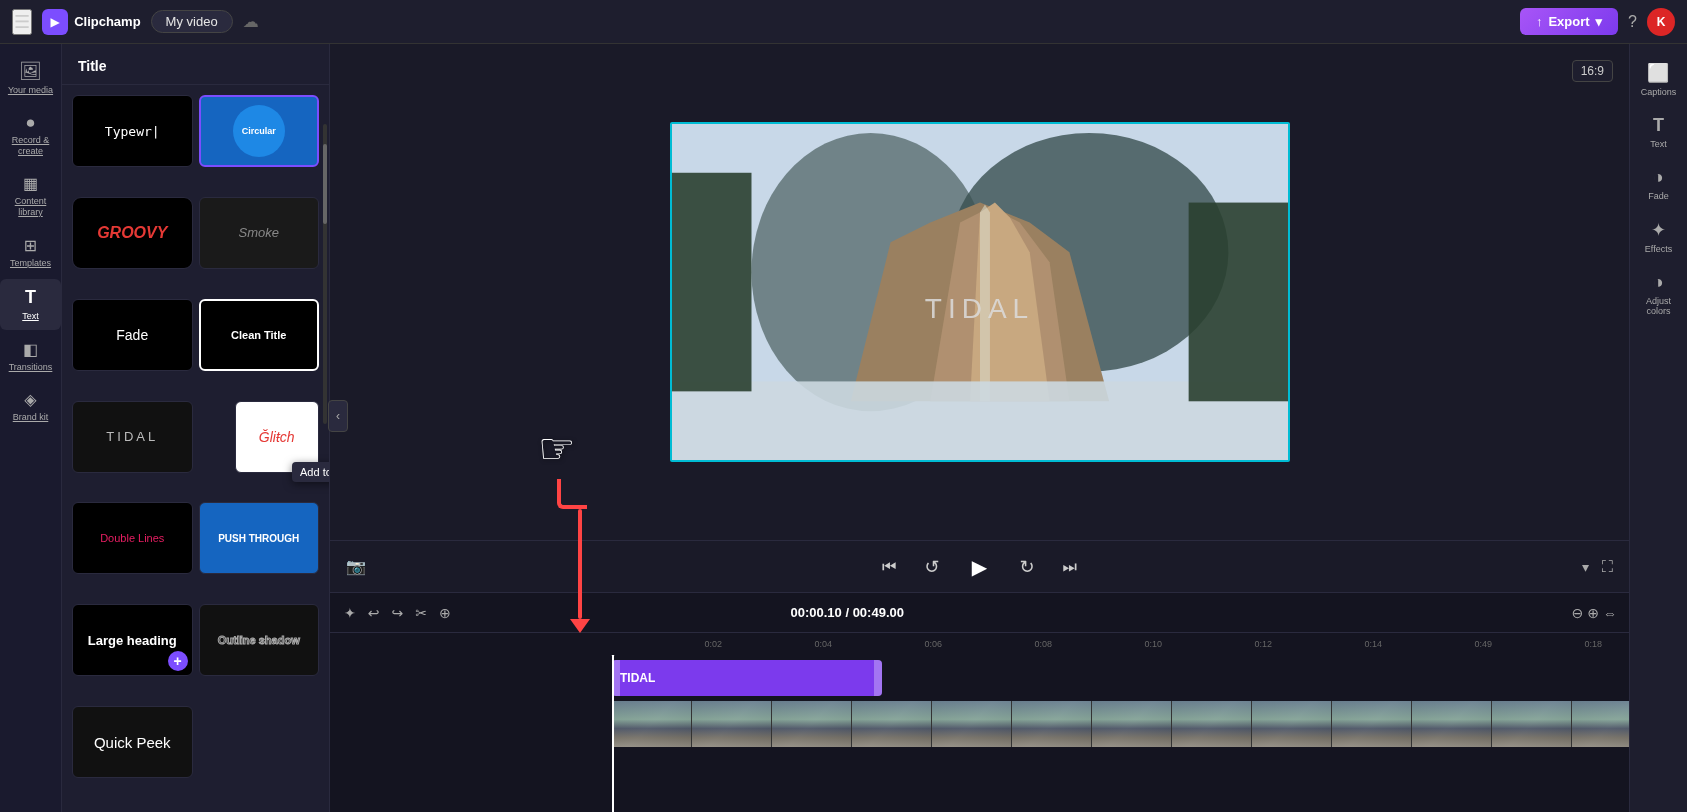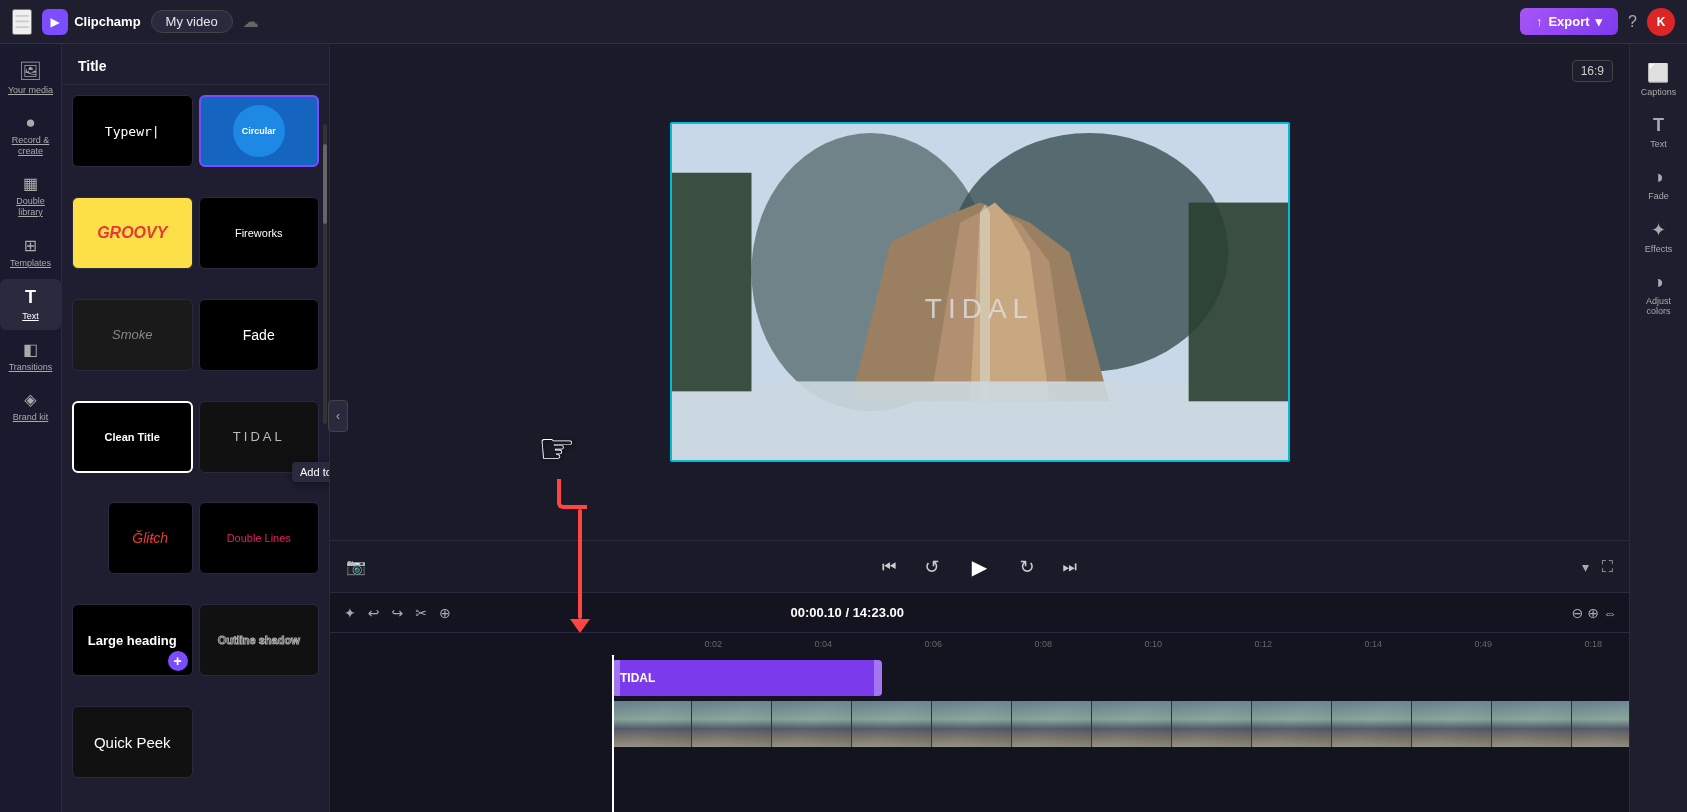--- a/index.html
+++ b/index.html
@@ -146,27 +146,27 @@
     
     .card-typewriter { background: #000; color: #fff; font-size: 13px; font-family: monospace; }
     .card-circular { background: #1565c0; border-radius: 6px; }
     .card-circular-inner {
       width: 52px; height: 52px;
       background: #1e88e5;
       border-radius: 50%;
       display: flex; align-items: center; justify-content: center;
       font-size: 11px; color: #fff; font-weight: 700;
     }
-    .card-groovy { background: #fde047; color: #e53935; font-size: 16px; font-weight: 900; font-style: italic; }
+    .card-groovy { background: #000000; color: #e53935; font-size: 16px; font-weight: 900; font-style: italic; border-radius: 9px; }
     .card-fireworks { background: #000; color: #fff; font-size: 11px; }
     .card-smoke { background: #1a1a1a; color: #aaa; font-size: 13px; font-style: italic; }
     .card-fade { background: #000; color: #fff; font-size: 14px; }
     .card-cleantitle { background: #000; border: 2px solid #fff; color: #fff; font-size: 11px; font-weight: 700; }
     .card-tidal { background: #111; color: #ccc; font-size: 14px; letter-spacing: 3px; }
-    .card-glitch { background: #000000; color: #e53935; font-size: 13px; font-style: italic; margin-left: 36px; }
+    .card-glitch { background: #ffffff; color: #e53935; font-size: 13px; font-style: italic; margin-left: 36px; }
     .card-doublelines { background: #000; color: #e91e63; font-size: 11px; }
     .card-pushthrough { background: #1565c0; color: #fff; font-size: 10px; font-weight: 700; }
     .card-largeheading { background: #000; color: #fff; font-size: 13px; font-weight: 700; }
     .card-outlineshadow { background: #111; color: transparent; font-size: 11px; font-weight: 700; -webkit-text-stroke: 1px #fff; }
     .card-quickpeek { background: #111; color: #fff; font-size: 11px; }
 
     .add-badge {
       position: absolute;
       bottom: 4px; right: 4px;
       width: 20px; height: 20px;
@@ -520,21 +520,21 @@
     <div class="sidebar-item">
       <div class="sidebar-item-icon">🖼</div>
       <div class="sidebar-item-label">Your media</div>
     </div>
     <div class="sidebar-item">
       <div class="sidebar-item-icon" style="font-size:16px;">⏺</div>
       <div class="sidebar-item-label">Record &amp; create</div>
     </div>
     <div class="sidebar-item">
       <div class="sidebar-item-icon" style="font-size:16px;">▦</div>
-      <div class="sidebar-item-label">Double library</div>
+      <div class="sidebar-item-label">Content library</div>
     </div>
     <div class="sidebar-item">
       <div class="sidebar-item-icon" style="font-size:16px;">⊞</div>
       <div class="sidebar-item-label">Templates</div>
     </div>
     <div class="sidebar-item active">
       <div class="sidebar-item-icon" style="font-size:18px;font-weight:700;color:#fff;">T</div>
       <div class="sidebar-item-label" style="color:#fff;">Text</div>
     </div>
     <div class="sidebar-item">
@@ -558,23 +558,20 @@
       <div class="template-card card-circular active-card">
         <div class="card-circular-inner">
           <span style="font-size:9px;font-weight:700;">Circular</span>
         </div>
       </div>
 
       <div class="template-card card-groovy">
         <span style="font-size:16px;font-weight:900;font-style:italic;color:#e53935;">GROOVY</span>
       </div>
 
-      <div class="template-card card-fireworks">
-        <span style="font-size:11px;color:#fff;text-align:center;">Fireworks</span>
-      </div>
 
       <div class="template-card card-smoke">
         <span style="font-size:13px;color:#888;font-style:italic;">Smoke</span>
       </div>
 
       <div class="template-card card-fade">
         <span style="font-size:14px;color:#fff;">Fade</span>
       </div>
 
       <div class="template-card card-cleantitle" style="border:2px solid #fff;">
@@ -586,20 +583,23 @@
       </div>
 
       <div class="template-card card-glitch">
         <span style="font-size:14px;color:#e53935;font-style:italic;">Ğliŧch</span>
       </div>
 
       <div class="template-card card-doublelines">
         <span style="font-size:11px;color:#e91e63;text-align:center;">Double Lines</span>
       </div>
 
+      <div class="template-card card-pushthrough" style="background:#1565c0;">
+        <span style="font-size:10px;color:#fff;font-weight:700;text-align:center;padding:2px;">PUSH THROUGH</span>
+      </div>
 
       <div class="template-card card-largeheading">
         <span style="font-size:13px;color:#fff;font-weight:700;">Large heading</span>
         <div class="add-badge">+</div>
       </div>
 
       <div class="template-card card-outlineshadow">
         <span style="font-size:11px;color:transparent;-webkit-text-stroke:1px #aaa;font-weight:700;">Outline shadow</span>
       </div>
 
@@ -662,21 +662,21 @@
 
       <div class="timeline-toolbar">
         <button class="tl-btn" style="font-size:14px;">✦</button>
         <button class="tl-btn">↩</button>
         <button class="tl-btn">↪</button>
         <button class="tl-btn">✂</button>
         <button class="tl-btn">⊕</button>
         <div class="time-display">
           <span>00:00.10</span>
           <span> / </span>
-          <span>14:23.00</span>
+          <span>00:49.00</span>
         </div>
         <div class="zoom-controls">
           <button class="zoom-btn">⊖</button>
           <button class="zoom-btn">⊕</button>
           <button class="zoom-btn">⇔</button>
         </div>
       </div>
 
       <div class="timeline-ruler">
         <div class="ruler-marks">

